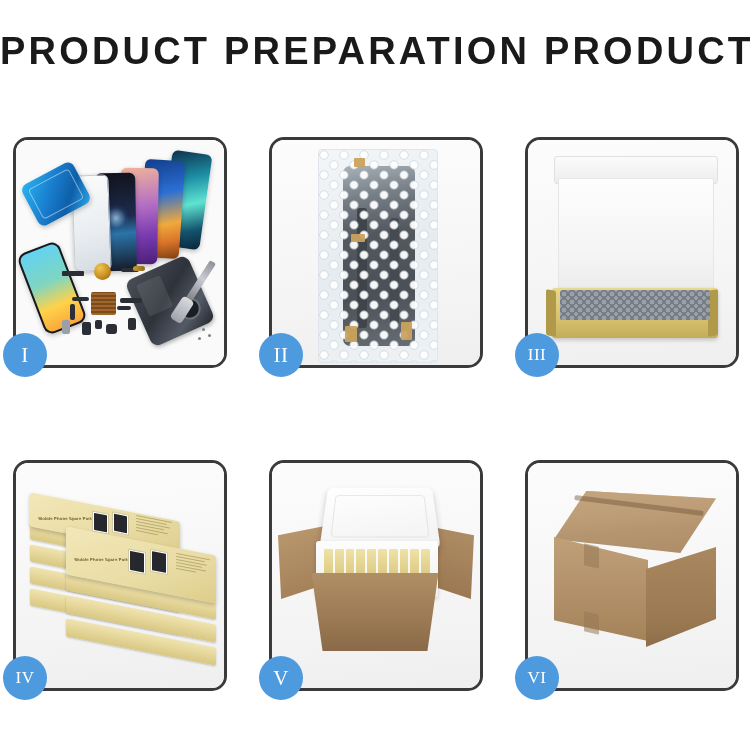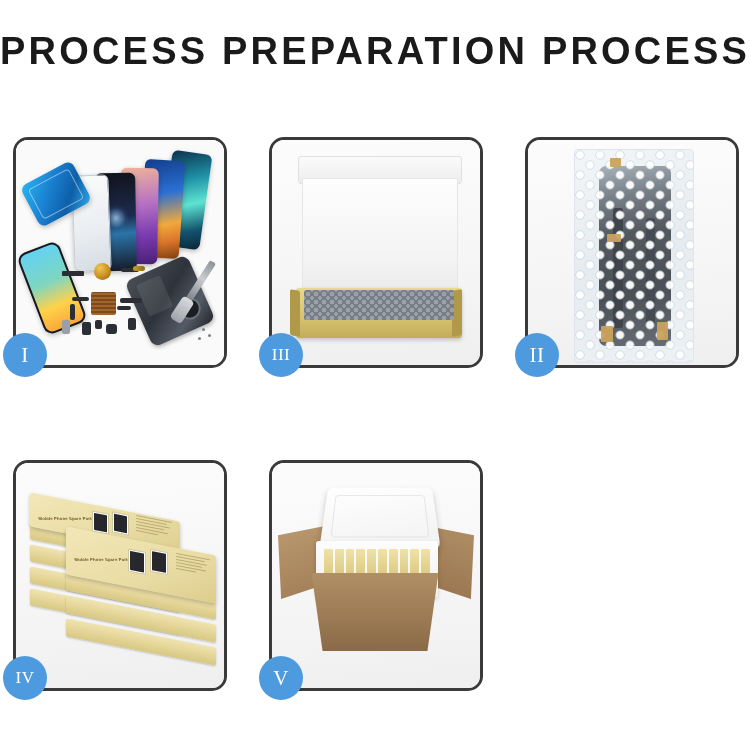--- a/index.html
+++ b/index.html
@@ -180,21 +180,21 @@
   .c-seam{position:absolute;left:46px;top:40px;width:130px;height:5px;
     background:rgba(110,85,55,.45);transform:rotate(7deg);border-radius:2px;}
   .c-tape{position:absolute;width:15px;background:rgba(150,120,85,.55);border-radius:1px;}
 </style>
 </head>
 <body>
 
 <div class="page">
 
   <div class="header">
-    <div class="title">PROCESS PREPARATION PROCESS</div>
+    <div class="title">PRODUCT PREPARATION PRODUCT</div>
   </div>
 
   <div class="grid">
 
     <div class="row">
 
       <div class="panel">
         <div class="canvas">
           <div class="p1">
             <div class="ph ph-teal"></div>
@@ -225,42 +225,42 @@
             <div class="screw" style="left:186px;top:188px;"></div>
             <div class="screw" style="left:192px;top:194px;"></div>
             <div class="screw" style="left:182px;top:197px;"></div>
           </div>
         </div>
         <div class="badge">I</div>
       </div>
 
       <div class="panel">
         <div class="canvas">
-          <div class="b3-lid"></div>
-          <div class="b3-foam"></div>
-          <div class="b3-tray"></div>
-          <div class="b3-flapL"></div>
-          <div class="b3-flapR"></div>
-          <div class="b3-wrap"></div>
-        </div>
-        <div class="badge w">III</div>
-      </div>
-
-      <div class="panel">
-        <div class="canvas">
           <div class="bag">
             <div class="inner-part"></div>
             <div class="bubbles"></div>
             <div class="tape" style="left:35px;top:8px;width:11px;height:9px;"></div>
             <div class="tape" style="left:32px;top:84px;width:14px;height:8px;"></div>
             <div class="tape" style="left:26px;top:176px;width:12px;height:16px;"></div>
             <div class="tape" style="left:82px;top:172px;width:11px;height:18px;"></div>
           </div>
         </div>
         <div class="badge">II</div>
+      </div>
+
+      <div class="panel">
+        <div class="canvas">
+          <div class="b3-lid"></div>
+          <div class="b3-foam"></div>
+          <div class="b3-tray"></div>
+          <div class="b3-flapL"></div>
+          <div class="b3-flapR"></div>
+          <div class="b3-wrap"></div>
+        </div>
+        <div class="badge w">III</div>
       </div>
 
     </div>
 
     <div class="row">
 
       <div class="panel">
         <div class="canvas">
           <div class="stack">
             <div class="sbox" style="left:2px;top:56px;width:150px;height:17px;transform:skewY(11deg);"></div>
@@ -328,16 +328,27 @@
               <span></span>
               <span></span>
               <span></span>
               <span></span>
           </div>
           <div class="v-carton"></div>
         </div>
         <div class="badge">V</div>
       </div>
 
+      <div class="panel">
+        <div class="canvas">
+          <div class="c-top"></div>
+          <div class="c-front"></div>
+          <div class="c-side"></div>
+          <div class="c-seam"></div>
+          <div class="c-tape" style="left:56px;top:82px;height:22px;transform:skewY(12deg);"></div>
+          <div class="c-tape" style="left:56px;top:150px;height:20px;transform:skewY(12deg);"></div>
+        </div>
+        <div class="badge w">VI</div>
+      </div>
 
     </div>
   </div>
 </div>
 
 </body></html>

